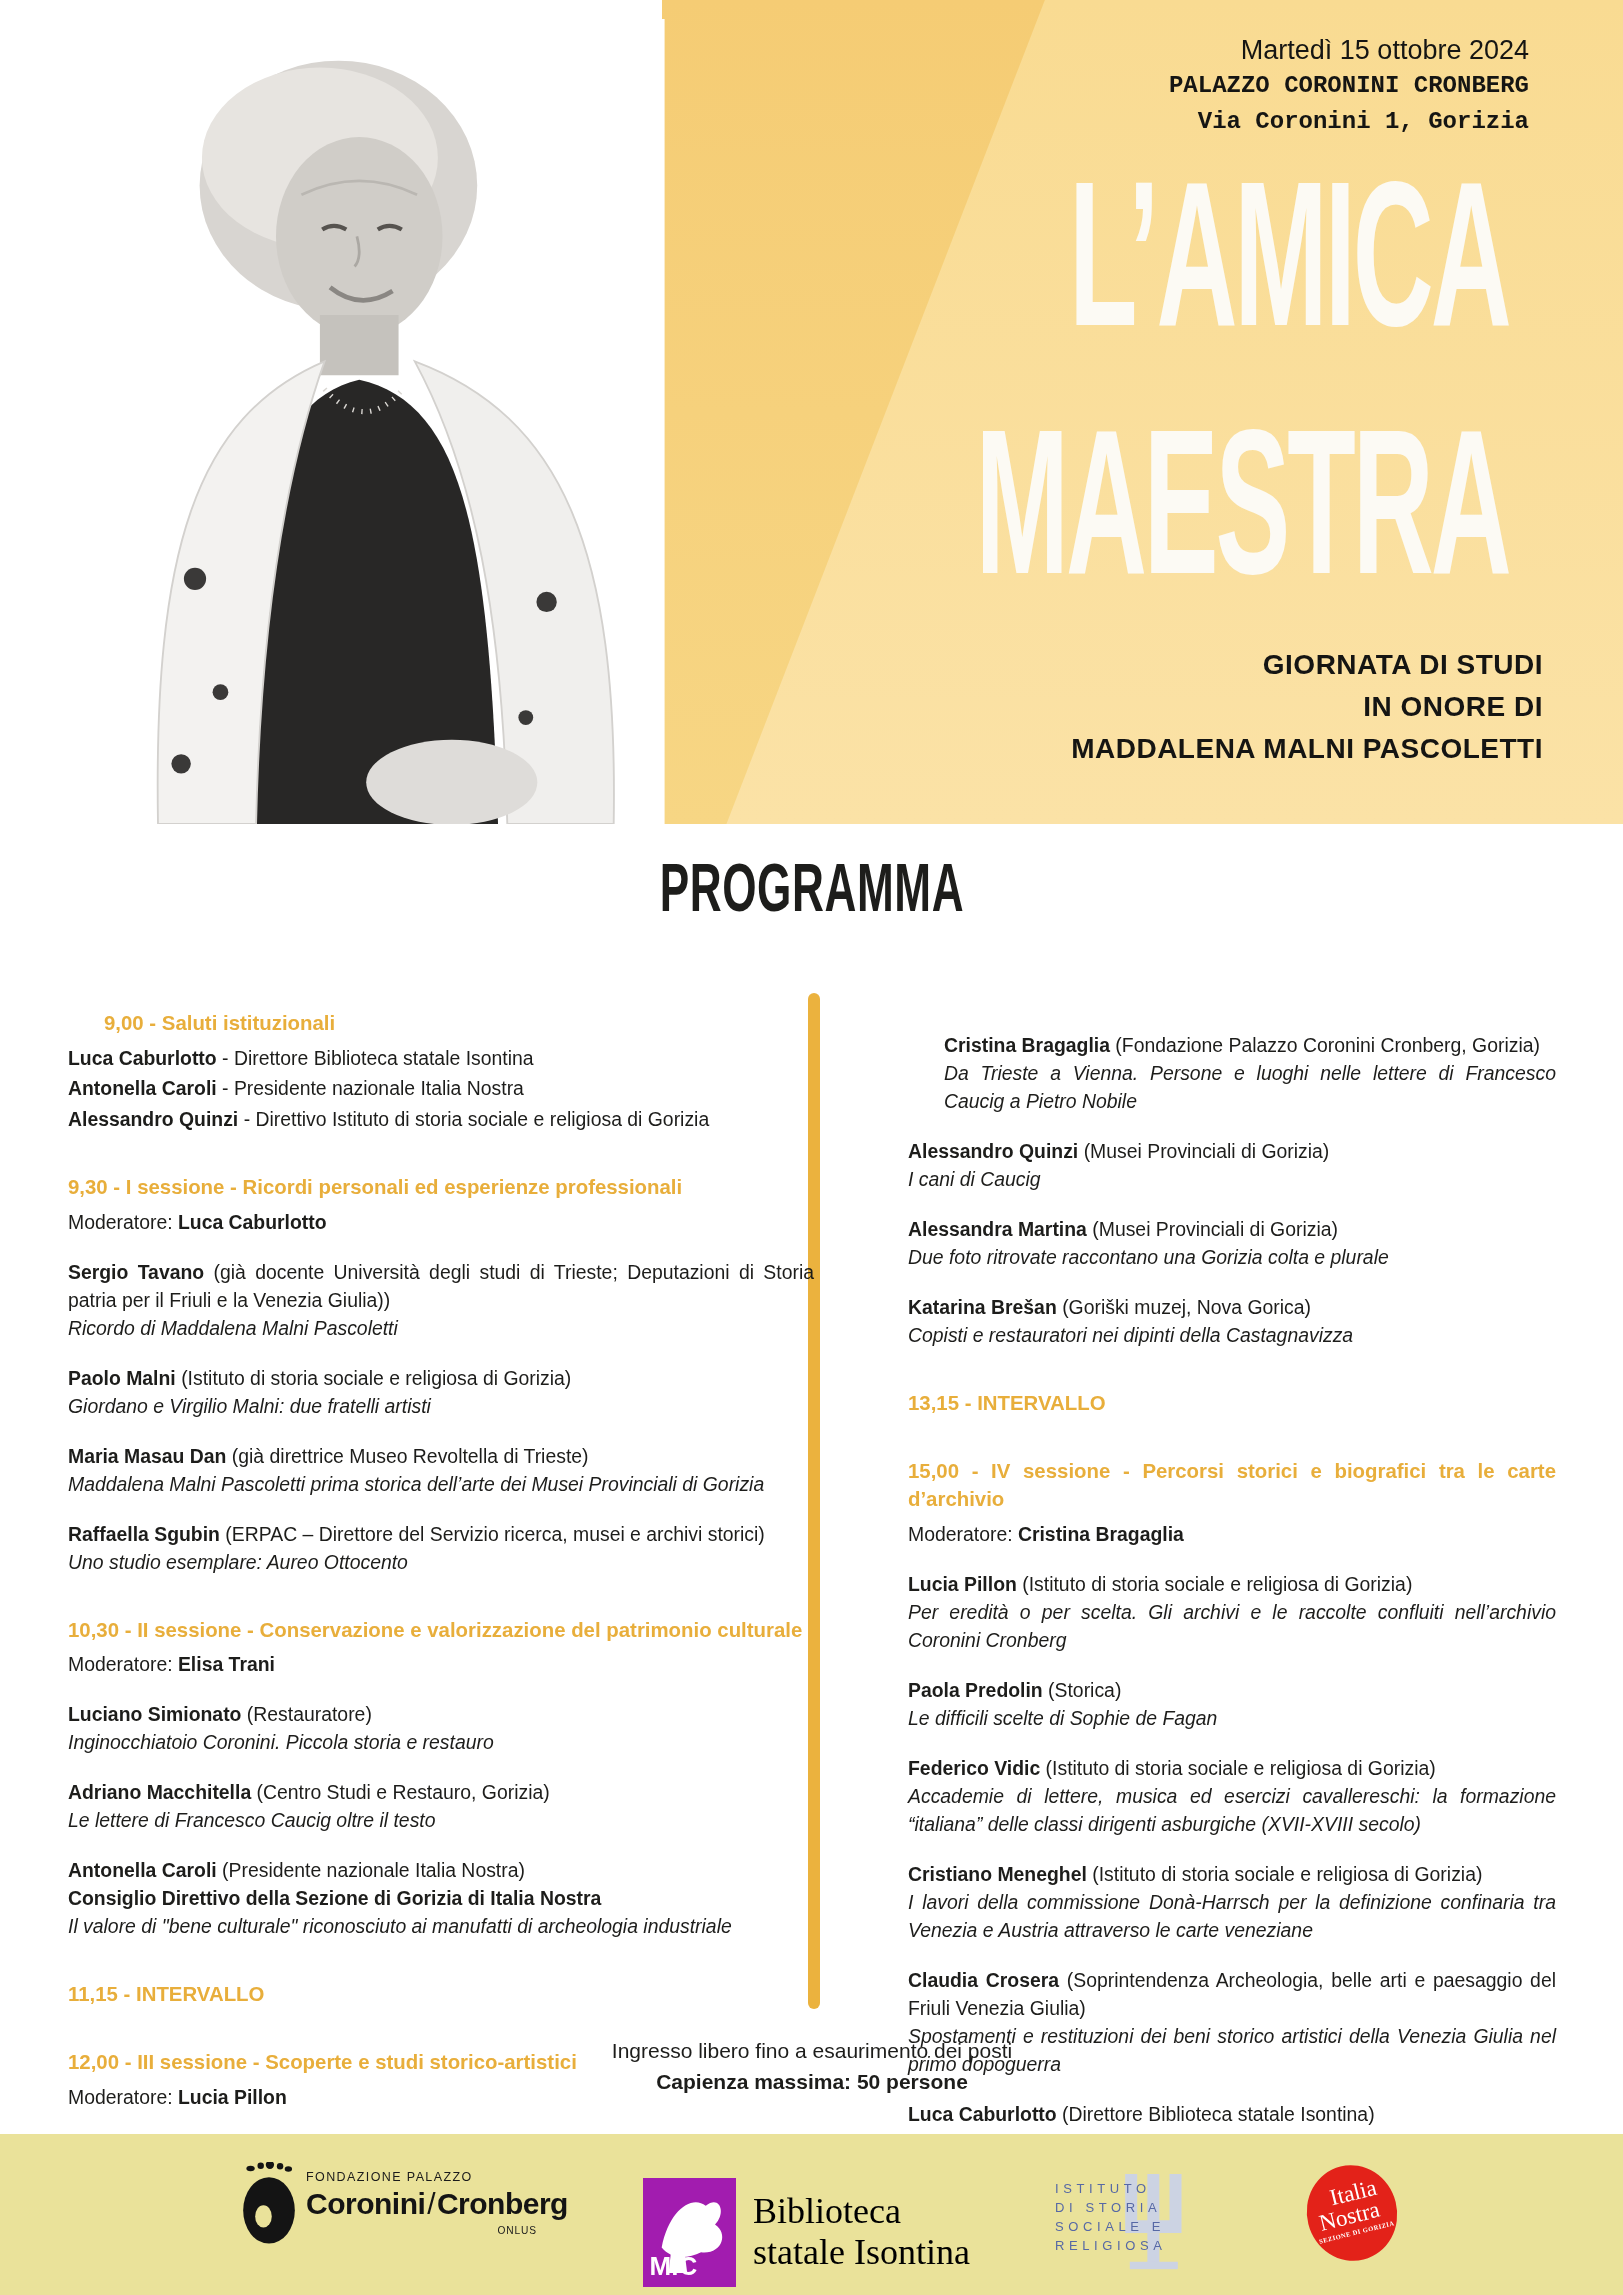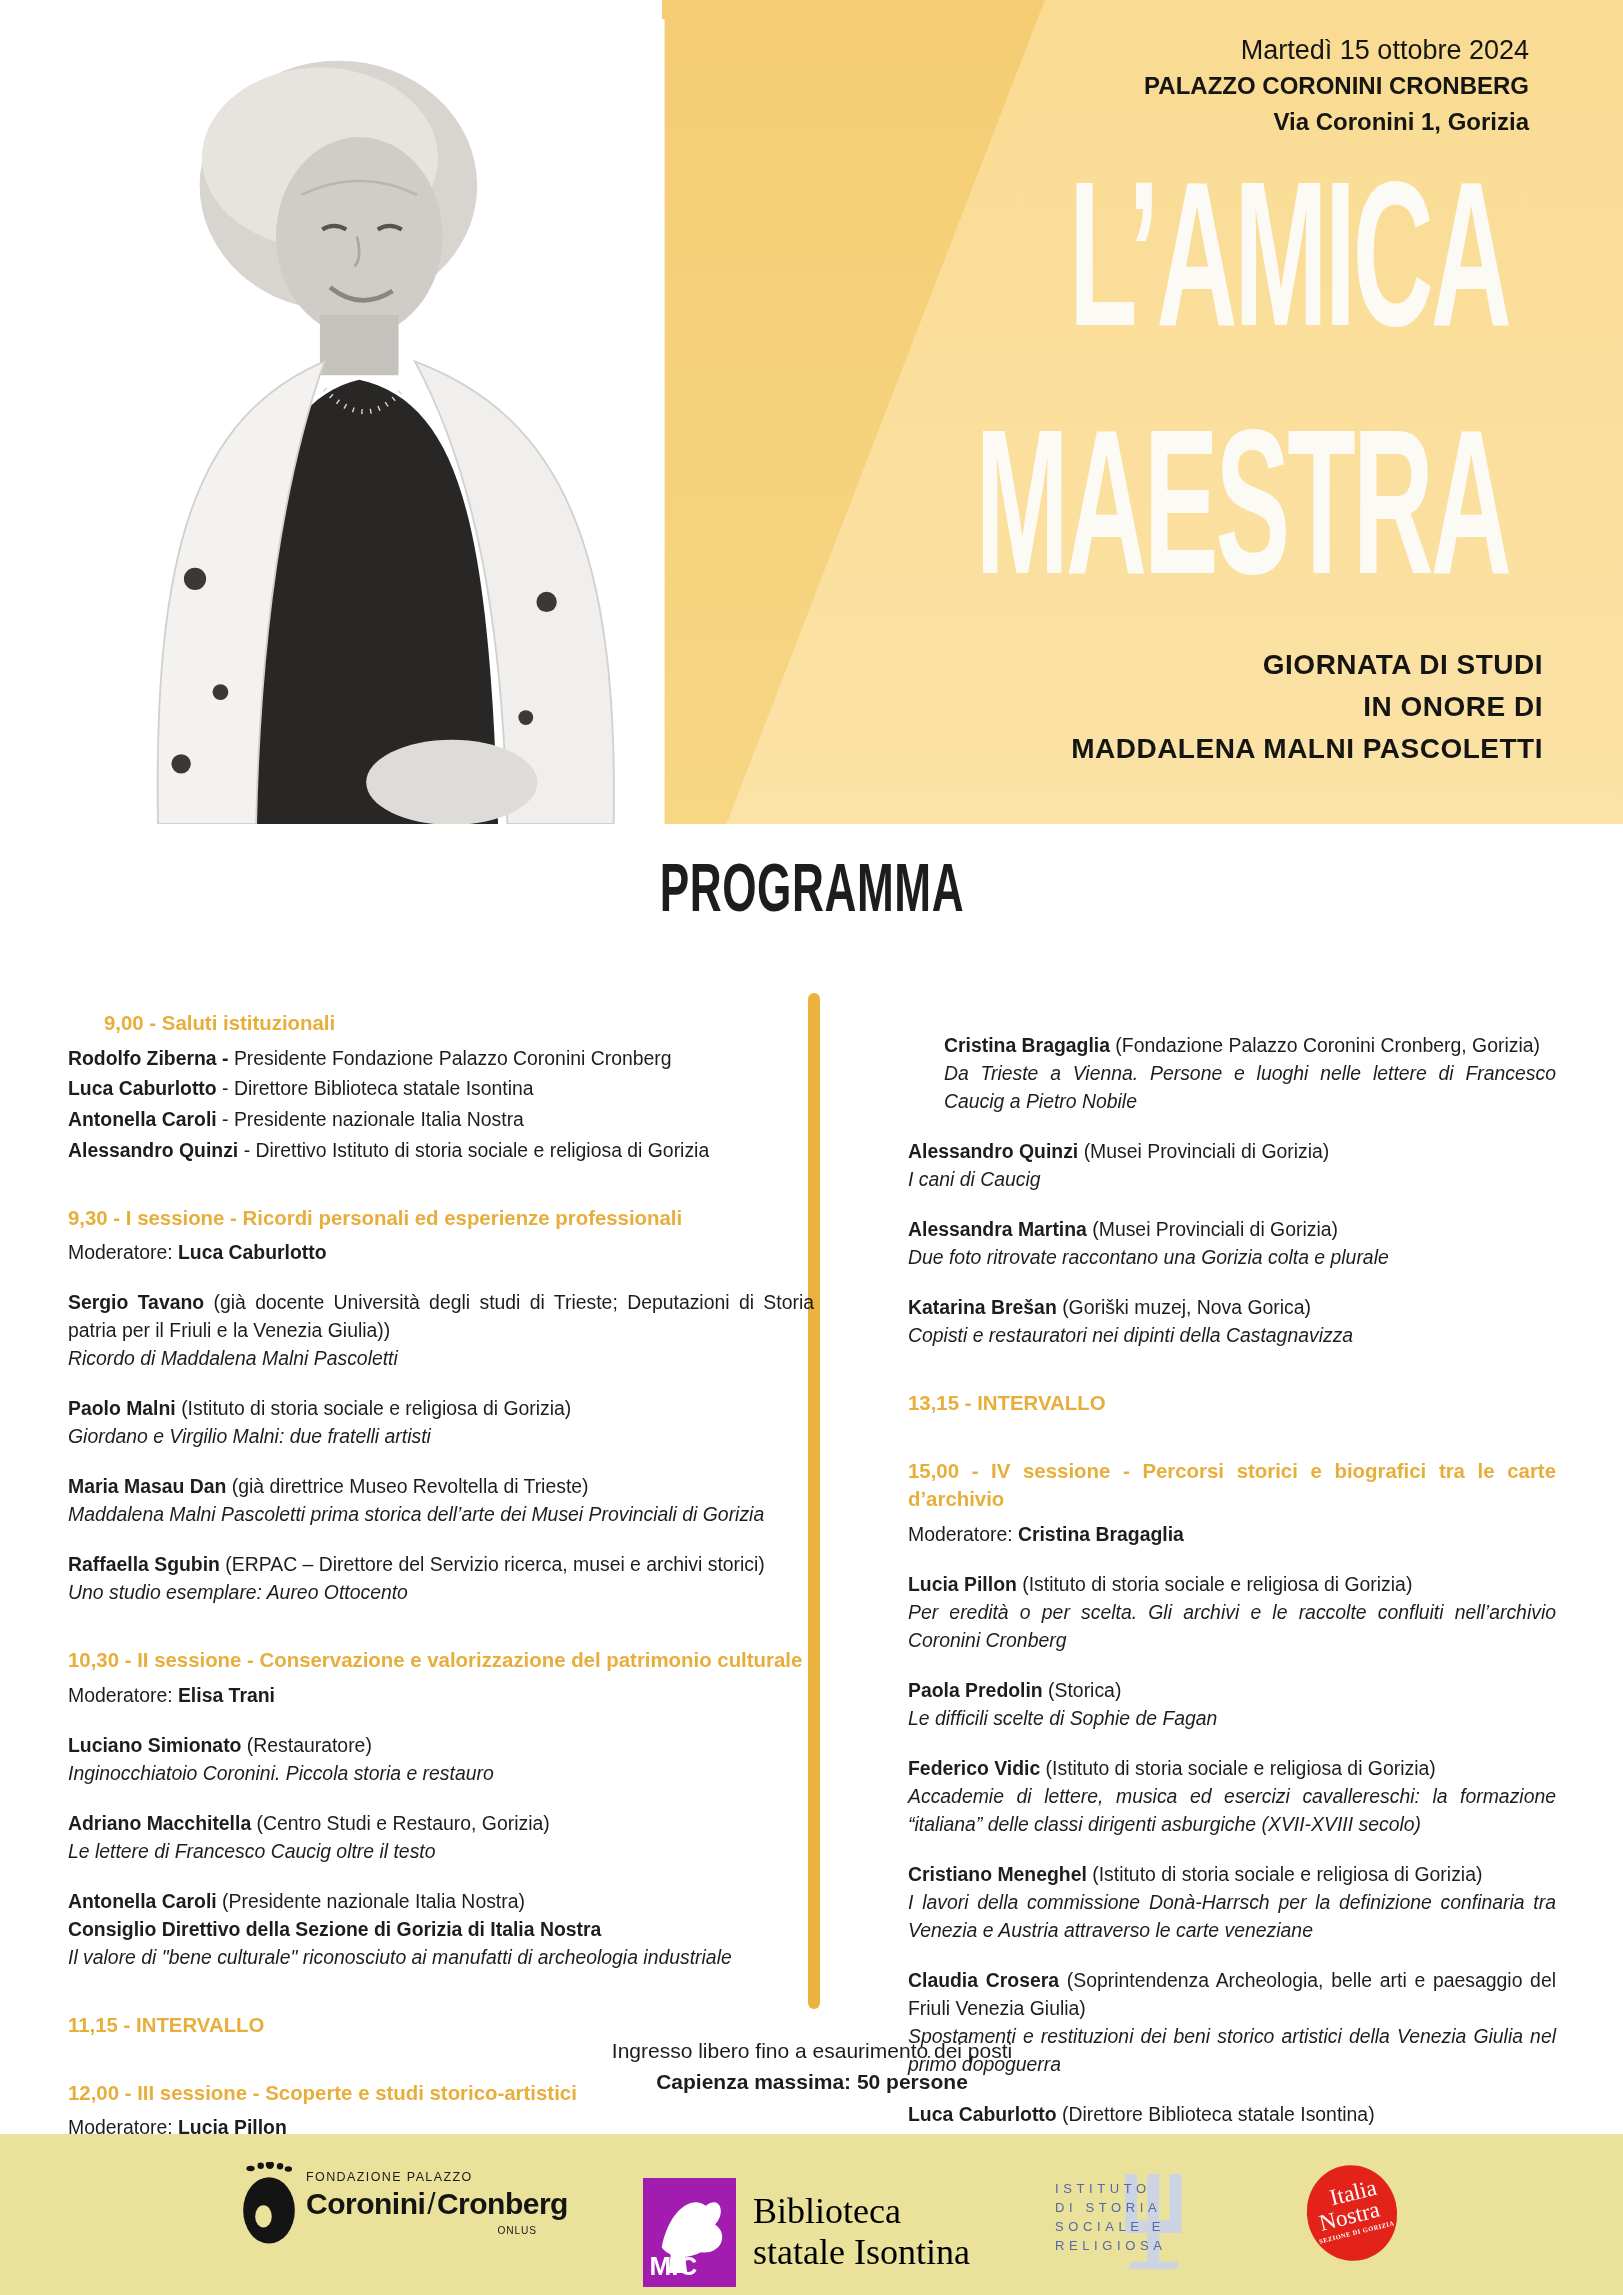--- a/index.html
+++ b/index.html
@@ -8,21 +8,21 @@
 
   
   .band{position:absolute;left:662px;top:0;width:962px;height:824px;
         background:linear-gradient(180deg,#F9DB92 0%,#FBE2A6 100%);}
   .band-dark{position:absolute;left:0;top:0;width:100%;height:100%;
         background:linear-gradient(180deg,#F5CC74 0%,#F7D684 100%);
         clip-path:polygon(0% 0%, 39.8% 0%, 6.7% 100%, 0% 100%);}
   .photo-wrap{position:absolute;left:42px;top:18.5px;width:690px;height:805px;}
   .hdr-date{position:absolute;right:95px;top:32px;text-align:right;line-height:36px;color:#151513;}
   .hdr-date .l1{font-size:27px;font-weight:400;}
-  .hdr-date .l2,.hdr-date .l3{font-size:24px;font-weight:700;}
+  .hdr-date .l2,.hdr-date .l3{font-size:24px;font-weight:700;font-family:Liberation Mono, monospace;}
   .big-title{position:absolute;right:115px;white-space:nowrap;color:#FCFAF4;
              font-weight:800;font-size:102px;line-height:102px;letter-spacing:-2.8px;
              transform:scale(1.1,2.02);transform-origin:top right;}
   .bt1{top:151px;}
   .bt2{top:399px;}
   .hdr-sub{position:absolute;right:81px;top:644px;text-align:right;
            font-size:28px;font-weight:800;line-height:42px;letter-spacing:0.5px;color:#151513;}
 
   
   .prog-head{position:absolute;left:0;top:848px;width:100%;text-align:center;}
@@ -130,21 +130,20 @@
 
   <div class="prog-head">
     <span>PROGRAMMA</span>
   </div>
 
   <div class="divider"></div>
 
   <div class="col col-left">
     <div class="session">9,00 - Saluti istituzionali</div>
 
-    <div class="entry tight"><span class="name">Rodolfo Ziberna -</span> <span>Presidente Fondazione Palazzo Coronini Cronberg</span></div>
     <div class="entry tight"><span class="name">Luca Caburlotto</span> <span>- Direttore Biblioteca statale Isontina</span></div>
     <div class="entry tight"><span class="name">Antonella Caroli</span> <span>- Presidente nazionale Italia Nostra</span></div>
     <div class="entry"><span class="name">Alessandro Quinzi</span> <span>- Direttivo Istituto di storia sociale e religiosa di Gorizia</span></div>
 
     <div class="session">9,30  - I sessione - Ricordi personali ed esperienze professionali</div>
     <div class="moderator"><span>Moderatore:</span> <span class="name">Luca Caburlotto</span></div>
 
     <div class="entry">
       <span class="name">Sergio Tavano</span> <span>(già docente Università degli studi di Trieste; Deputazioni di Storia patria per il Friuli e la Venezia Giulia))</span>
       <div class="title">Ricordo di Maddalena Malni Pascoletti</div>

